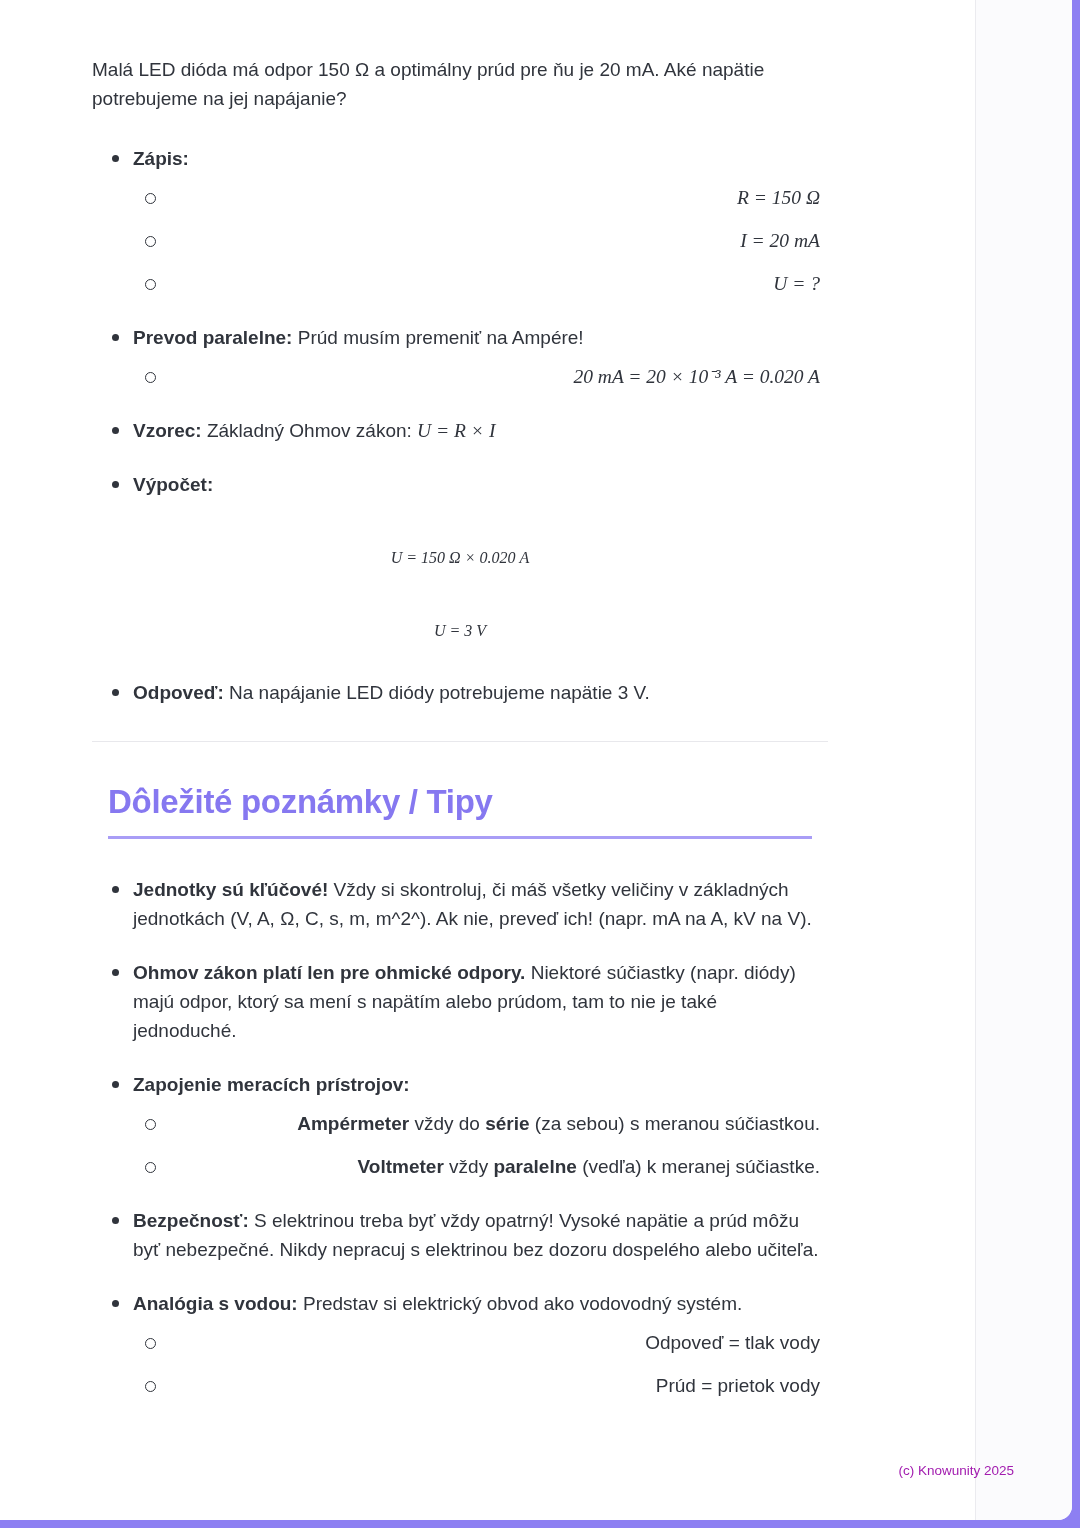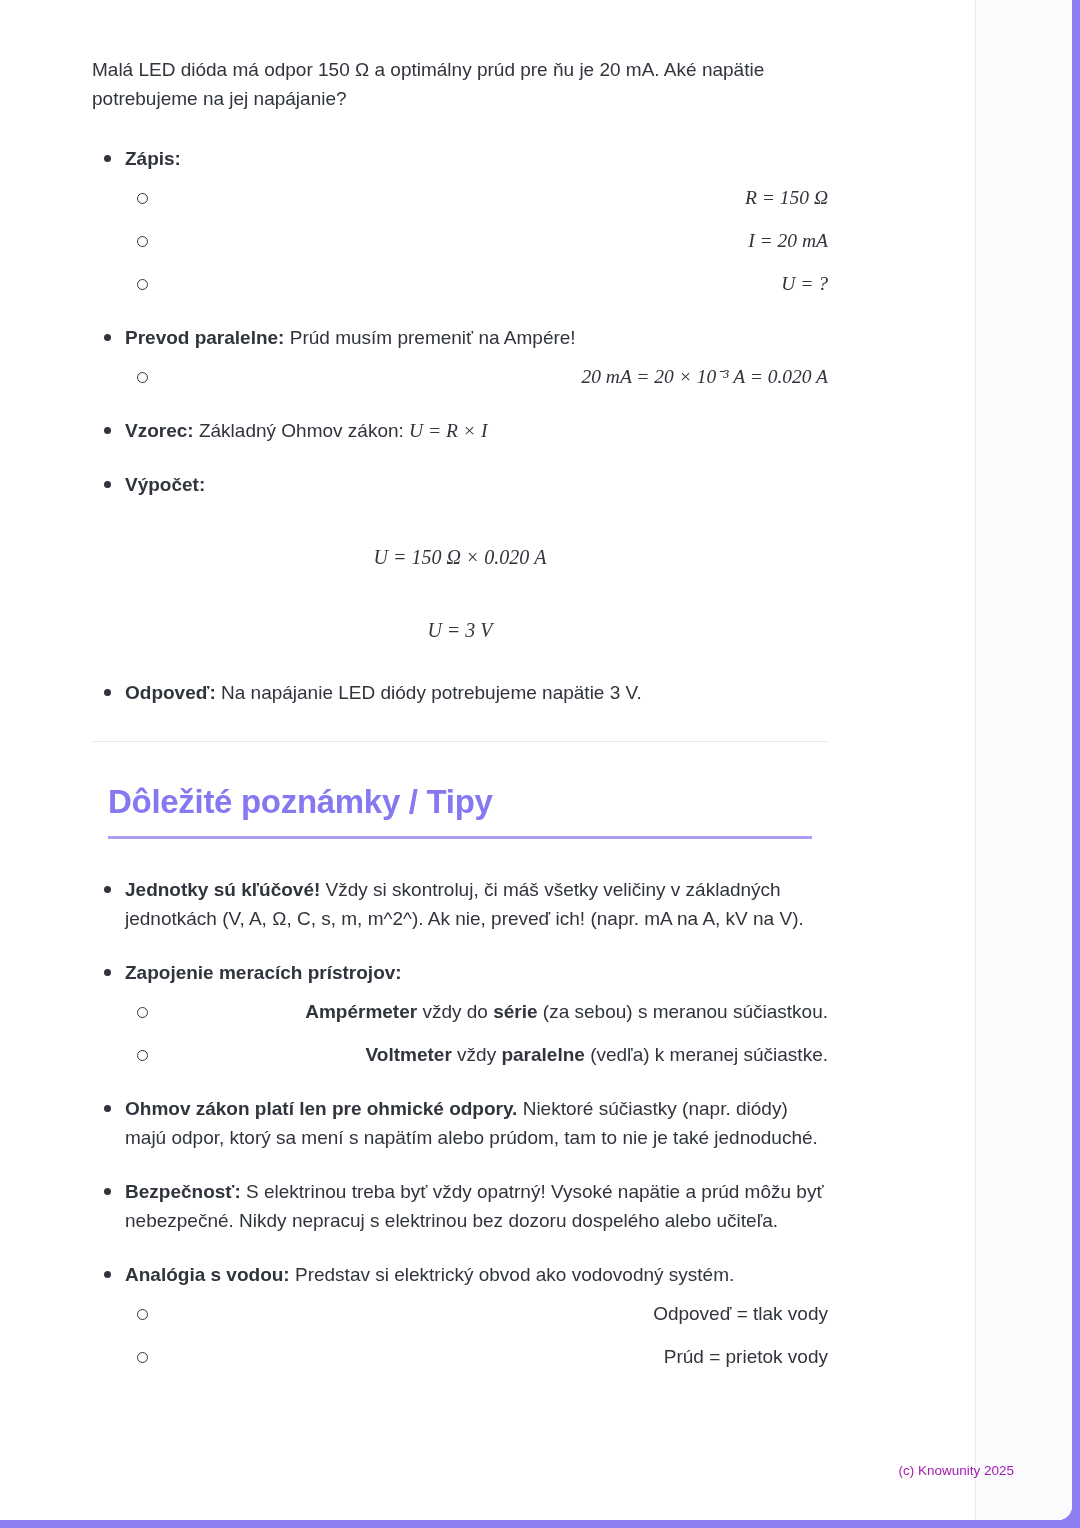--- a/index.html
+++ b/index.html
@@ -23,21 +23,21 @@
     border-left: 1px solid #ebebef;
   }
   .content {
     position: absolute; left: 92px; top: 55px; width: 736px;
     color: #30343c;
     font-size: 19px; line-height: 29px;
   }
   .intro { margin: 0 0 31px; }
 
   ul.list { list-style: none; margin: 0; padding: 0; }
-  ul.list > li { display: flex; align-items: flex-start; margin: 0 0 25px; }
+  ul.list > li { display: flex; align-items: flex-start; margin: 0 8px 25px; }
   ul.list > li:last-child { margin-bottom: 0; }
   ul.list.sub { margin-top: 10px; text-align: right; }
   ul.list.sub > li { margin: 0 0 14px; }
   ul.list.sub > li:last-child { margin-bottom: 0; }
 
   .mk { flex: 0 0 33px; position: relative; height: 29px; }
   .mk1::before {
     content: ""; position: absolute; left: 12px; top: 11px;
     width: 7px; height: 7px; border-radius: 50%; background: #30343c;
   }
@@ -51,21 +51,21 @@
   .b { font-weight: 700; }
 
   .math {
     font-family: "Liberation Serif", serif;
     font-style: italic;
     font-size: 19.5px;
   }
   .eq {
     font-family: "Liberation Serif", serif;
     font-style: italic;
-    font-size: 20px; line-height: 29px;
+    font-size: 16px; line-height: 29px;
     text-align: center;
     width: calc(100% + 33px);
     margin: 44px 0 8px -33px;
   }
 
   .divider {
     border: none; border-top: 1px solid #e8e8ec;
     margin: 34px 0 0;
   }
   .heading {
@@ -162,20 +162,27 @@
       <li>
         <span class="mk mk1"></span>
         <div class="li-body">
           <span class="b">Jednotky sú kľúčové!</span><span> Vždy si skontroluj, či máš všetky veličiny v základných jednotkách (V, A, Ω, C, s, m, m^2^). Ak nie, preveď ich! (napr. mA na A, kV na V).</span>
         </div>
       </li>
 
       <li>
         <span class="mk mk1"></span>
         <div class="li-body">
+          <span class="b">Ohmov zákon platí len pre ohmické odpory.</span><span> Niektoré súčiastky (napr. diódy) majú odpor, ktorý sa mení s napätím alebo prúdom, tam to nie je také jednoduché.</span>
+        </div>
+      </li>
+
+      <li>
+        <span class="mk mk1"></span>
+        <div class="li-body">
           <span class="b">Zapojenie meracích prístrojov:</span>
           <ul class="list sub">
             <li>
               <span class="mk mk2"></span>
               <div class="li-body">
                 <span class="b">Ampérmeter</span><span> vždy do </span><span class="b">série</span><span> (za sebou) s meranou súčiastkou.</span>
               </div>
             </li>
             <li>
               <span class="mk mk2"></span>
@@ -183,27 +190,20 @@
                 <span class="b">Voltmeter</span><span> vždy </span><span class="b">paralelne</span><span> (vedľa) k meranej súčiastke.</span>
               </div>
             </li>
           </ul>
         </div>
       </li>
 
       <li>
         <span class="mk mk1"></span>
         <div class="li-body">
-          <span class="b">Ohmov zákon platí len pre ohmické odpory.</span><span> Niektoré súčiastky (napr. diódy) majú odpor, ktorý sa mení s napätím alebo prúdom, tam to nie je také jednoduché.</span>
-        </div>
-      </li>
-
-      <li>
-        <span class="mk mk1"></span>
-        <div class="li-body">
           <span class="b">Bezpečnosť:</span><span> S elektrinou treba byť vždy opatrný! Vysoké napätie a prúd môžu byť nebezpečné. Nikdy nepracuj s elektrinou bez dozoru dospelého alebo učiteľa.</span>
         </div>
       </li>
 
       <li>
         <span class="mk mk1"></span>
         <div class="li-body">
           <span class="b">Analógia s vodou:</span><span> Predstav si elektrický obvod ako vodovodný systém.</span>
           <ul class="list sub">
             <li>

